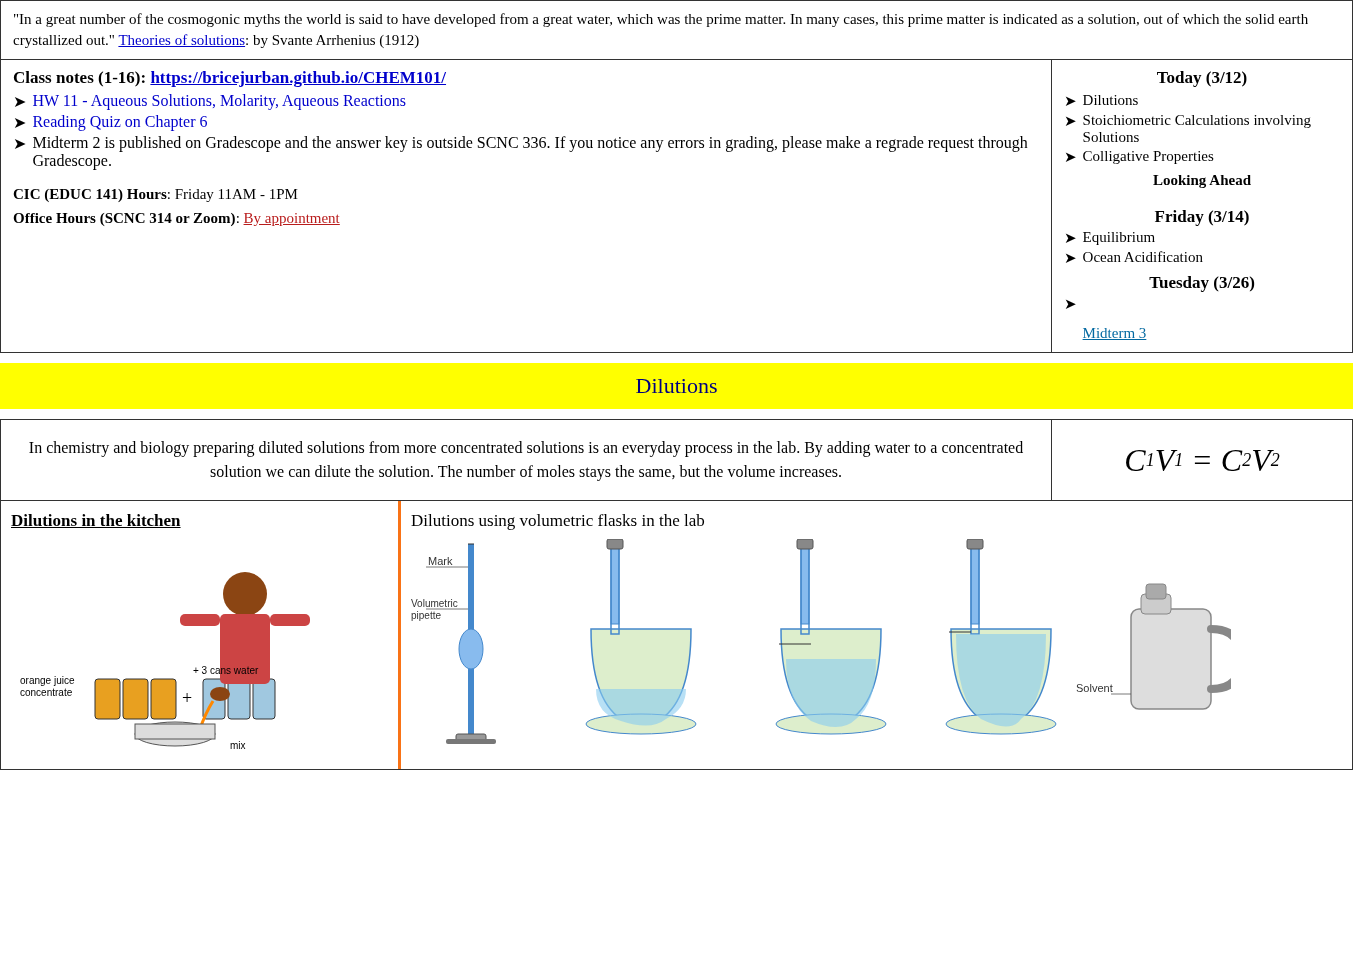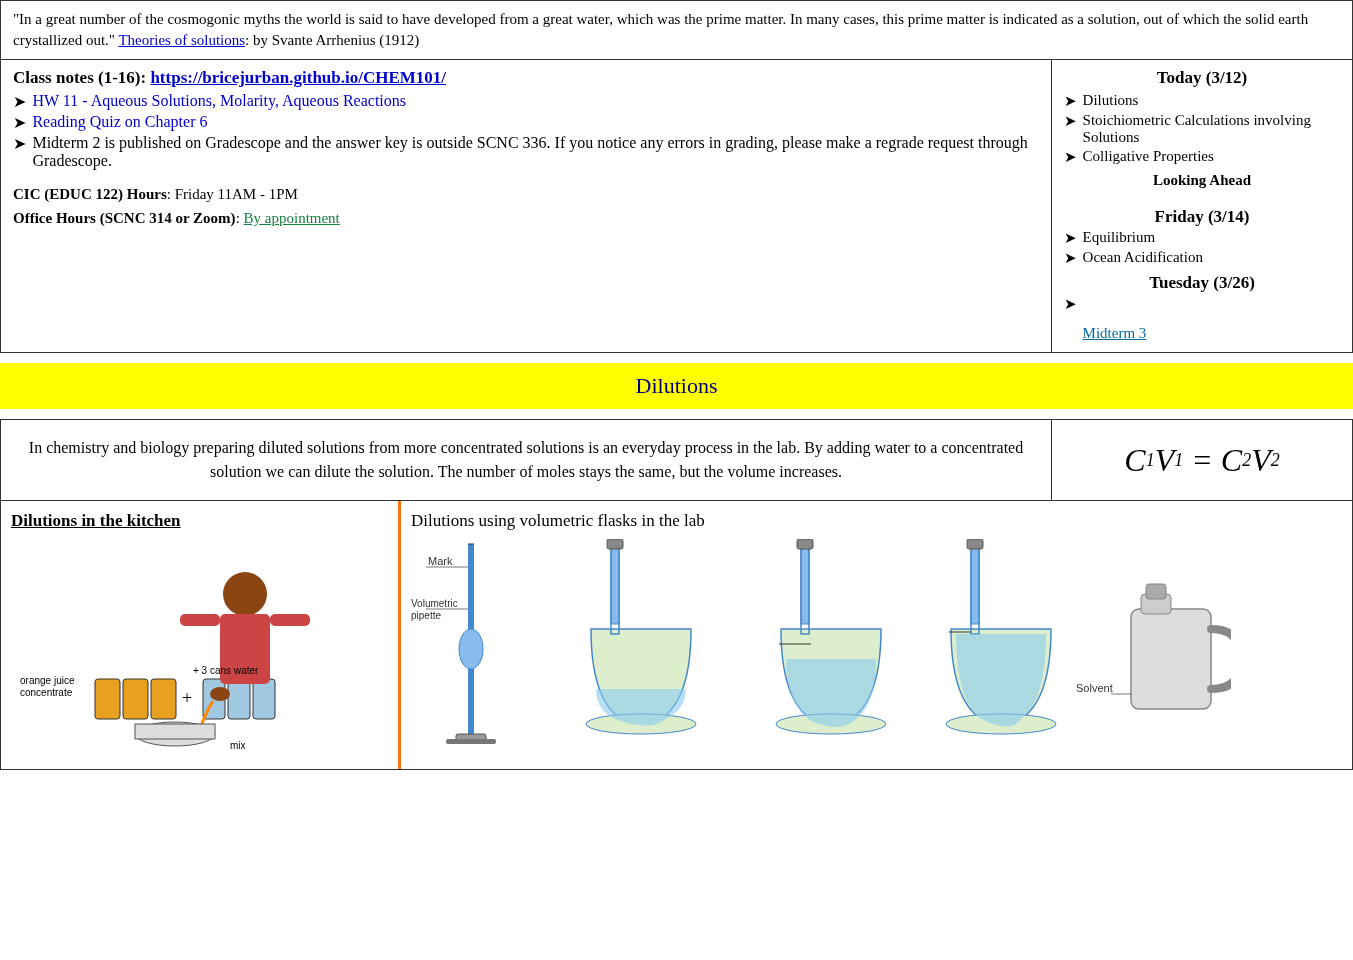--- a/index.html
+++ b/index.html
@@ -79,21 +79,21 @@
     }
     .reminder-item .arrow {
       margin-right: 6px;
     }
     .cic-hours {
       margin-top: 12px;
       font-size: 15px;
       line-height: 1.6;
     }
     .cic-hours strong { font-weight: bold; }
-    .cic-hours a { color: #15803d; }
+    .cic-hours a { color: #b91c1c; }
 
     
     .info-right .today-title {
       font-weight: bold;
       font-size: 17px;
       text-align: center;
       margin-bottom: 4px;
     }
     .right-item {
       display: flex;
@@ -227,21 +227,21 @@
       <a href="#">Reading Quiz on Chapter 6</a>
     </div>
 
 
     <div class="reminder-item">
       <span class="arrow">➤</span>
       <span>Midterm 2 is published on Gradescope and the answer key is outside SCNC 336. If you notice any errors in grading, please make a regrade request through Gradescope.</span>
     </div>
 
     <div class="cic-hours">
-      <strong>CIC (EDUC 122) Hours</strong><span>: Friday 11AM - 1PM</span><br>
+      <strong>CIC (EDUC 141) Hours</strong><span>: Friday 11AM - 1PM</span><br>
       <strong>Office Hours (SCNC 314 or Zoom)</strong><span>: </span><a href="#">By appointment</a>
     </div>
   </div>
 
   <div class="info-right">
     <div class="today-title">Today (3/12)</div>
 
     <div class="right-item">
       <span class="arrow">➤</span>
       <span>Dilutions</span>

